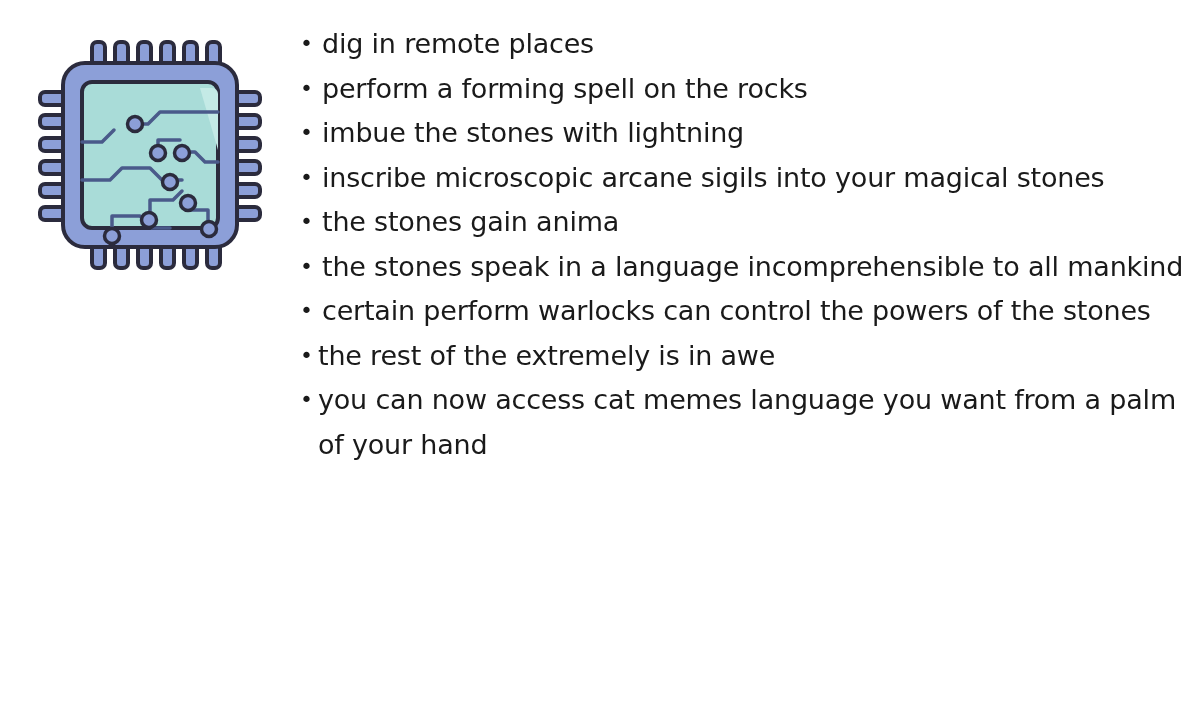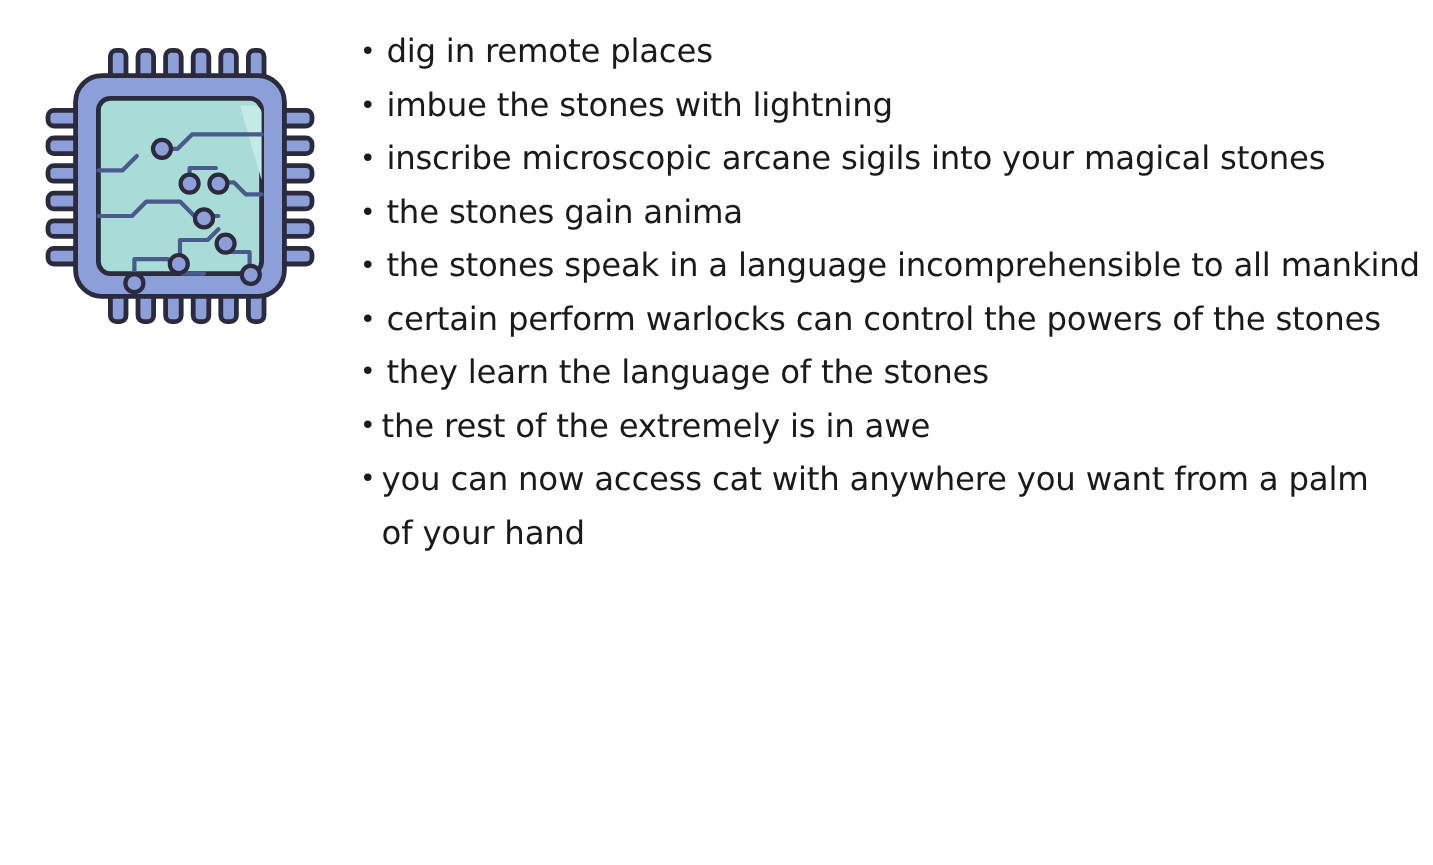--- a/index.html
+++ b/index.html
@@ -135,25 +135,25 @@
         <circle cx="119" cy="190" r="7.5"></circle>
         <circle cx="82" cy="206" r="7.5"></circle>
         <circle cx="179" cy="199" r="7.5"></circle>
       </g>
     </svg>
   </div>
 
   <div class="content">
     <ul class="bullet-list">
       <li>dig in remote places</li>
+      <li>perform a forming spell on the rocks</li>
       <li>imbue the stones with lightning</li>
       <li>inscribe microscopic arcane sigils into your magical stones</li>
       <li>the stones gain anima</li>
       <li>the stones speak in a language incomprehensible to all mankind</li>
       <li>certain perform warlocks can control the powers of the stones</li>
-      <li>they learn the language of the stones</li>
       <li class="wrap-item">the rest of the extremely is in awe</li>
-      <li class="wrap-item">you can now access cat with anywhere you want from a palm
+      <li class="wrap-item">you can now access cat memes language you want from a palm
 of your hand</li>
     </ul>
   </div>
 
 </div>
 
 </body></html>

